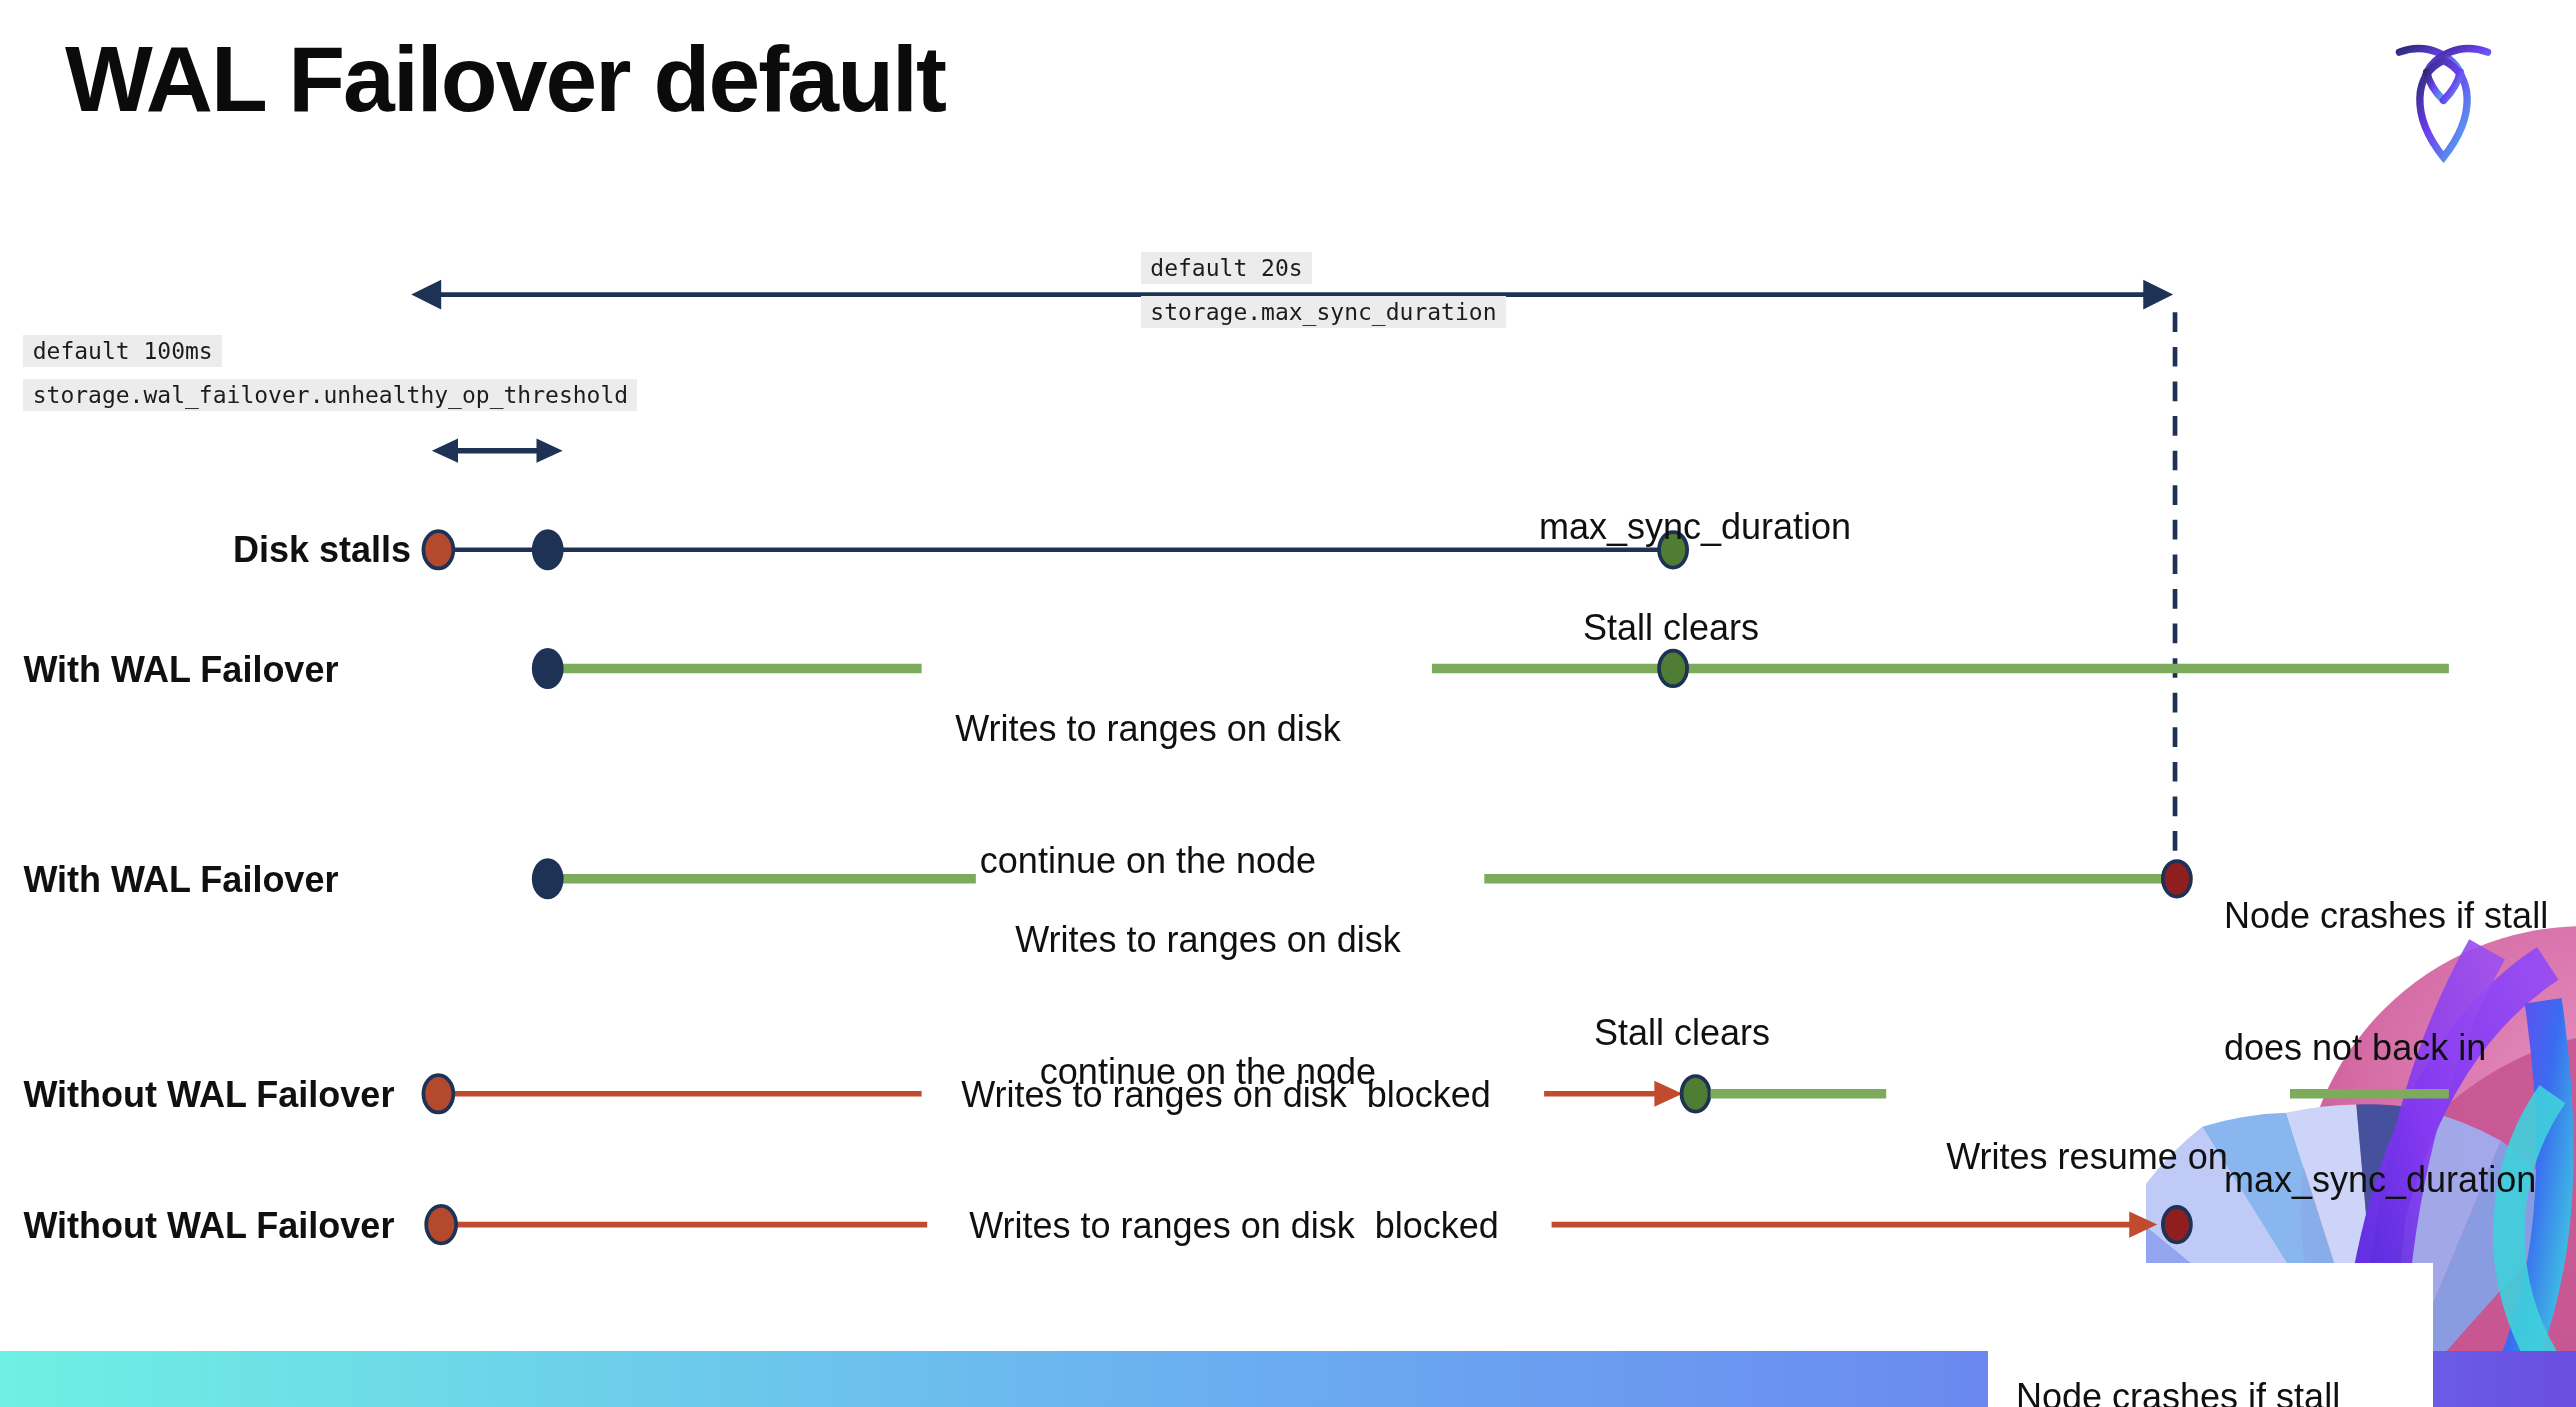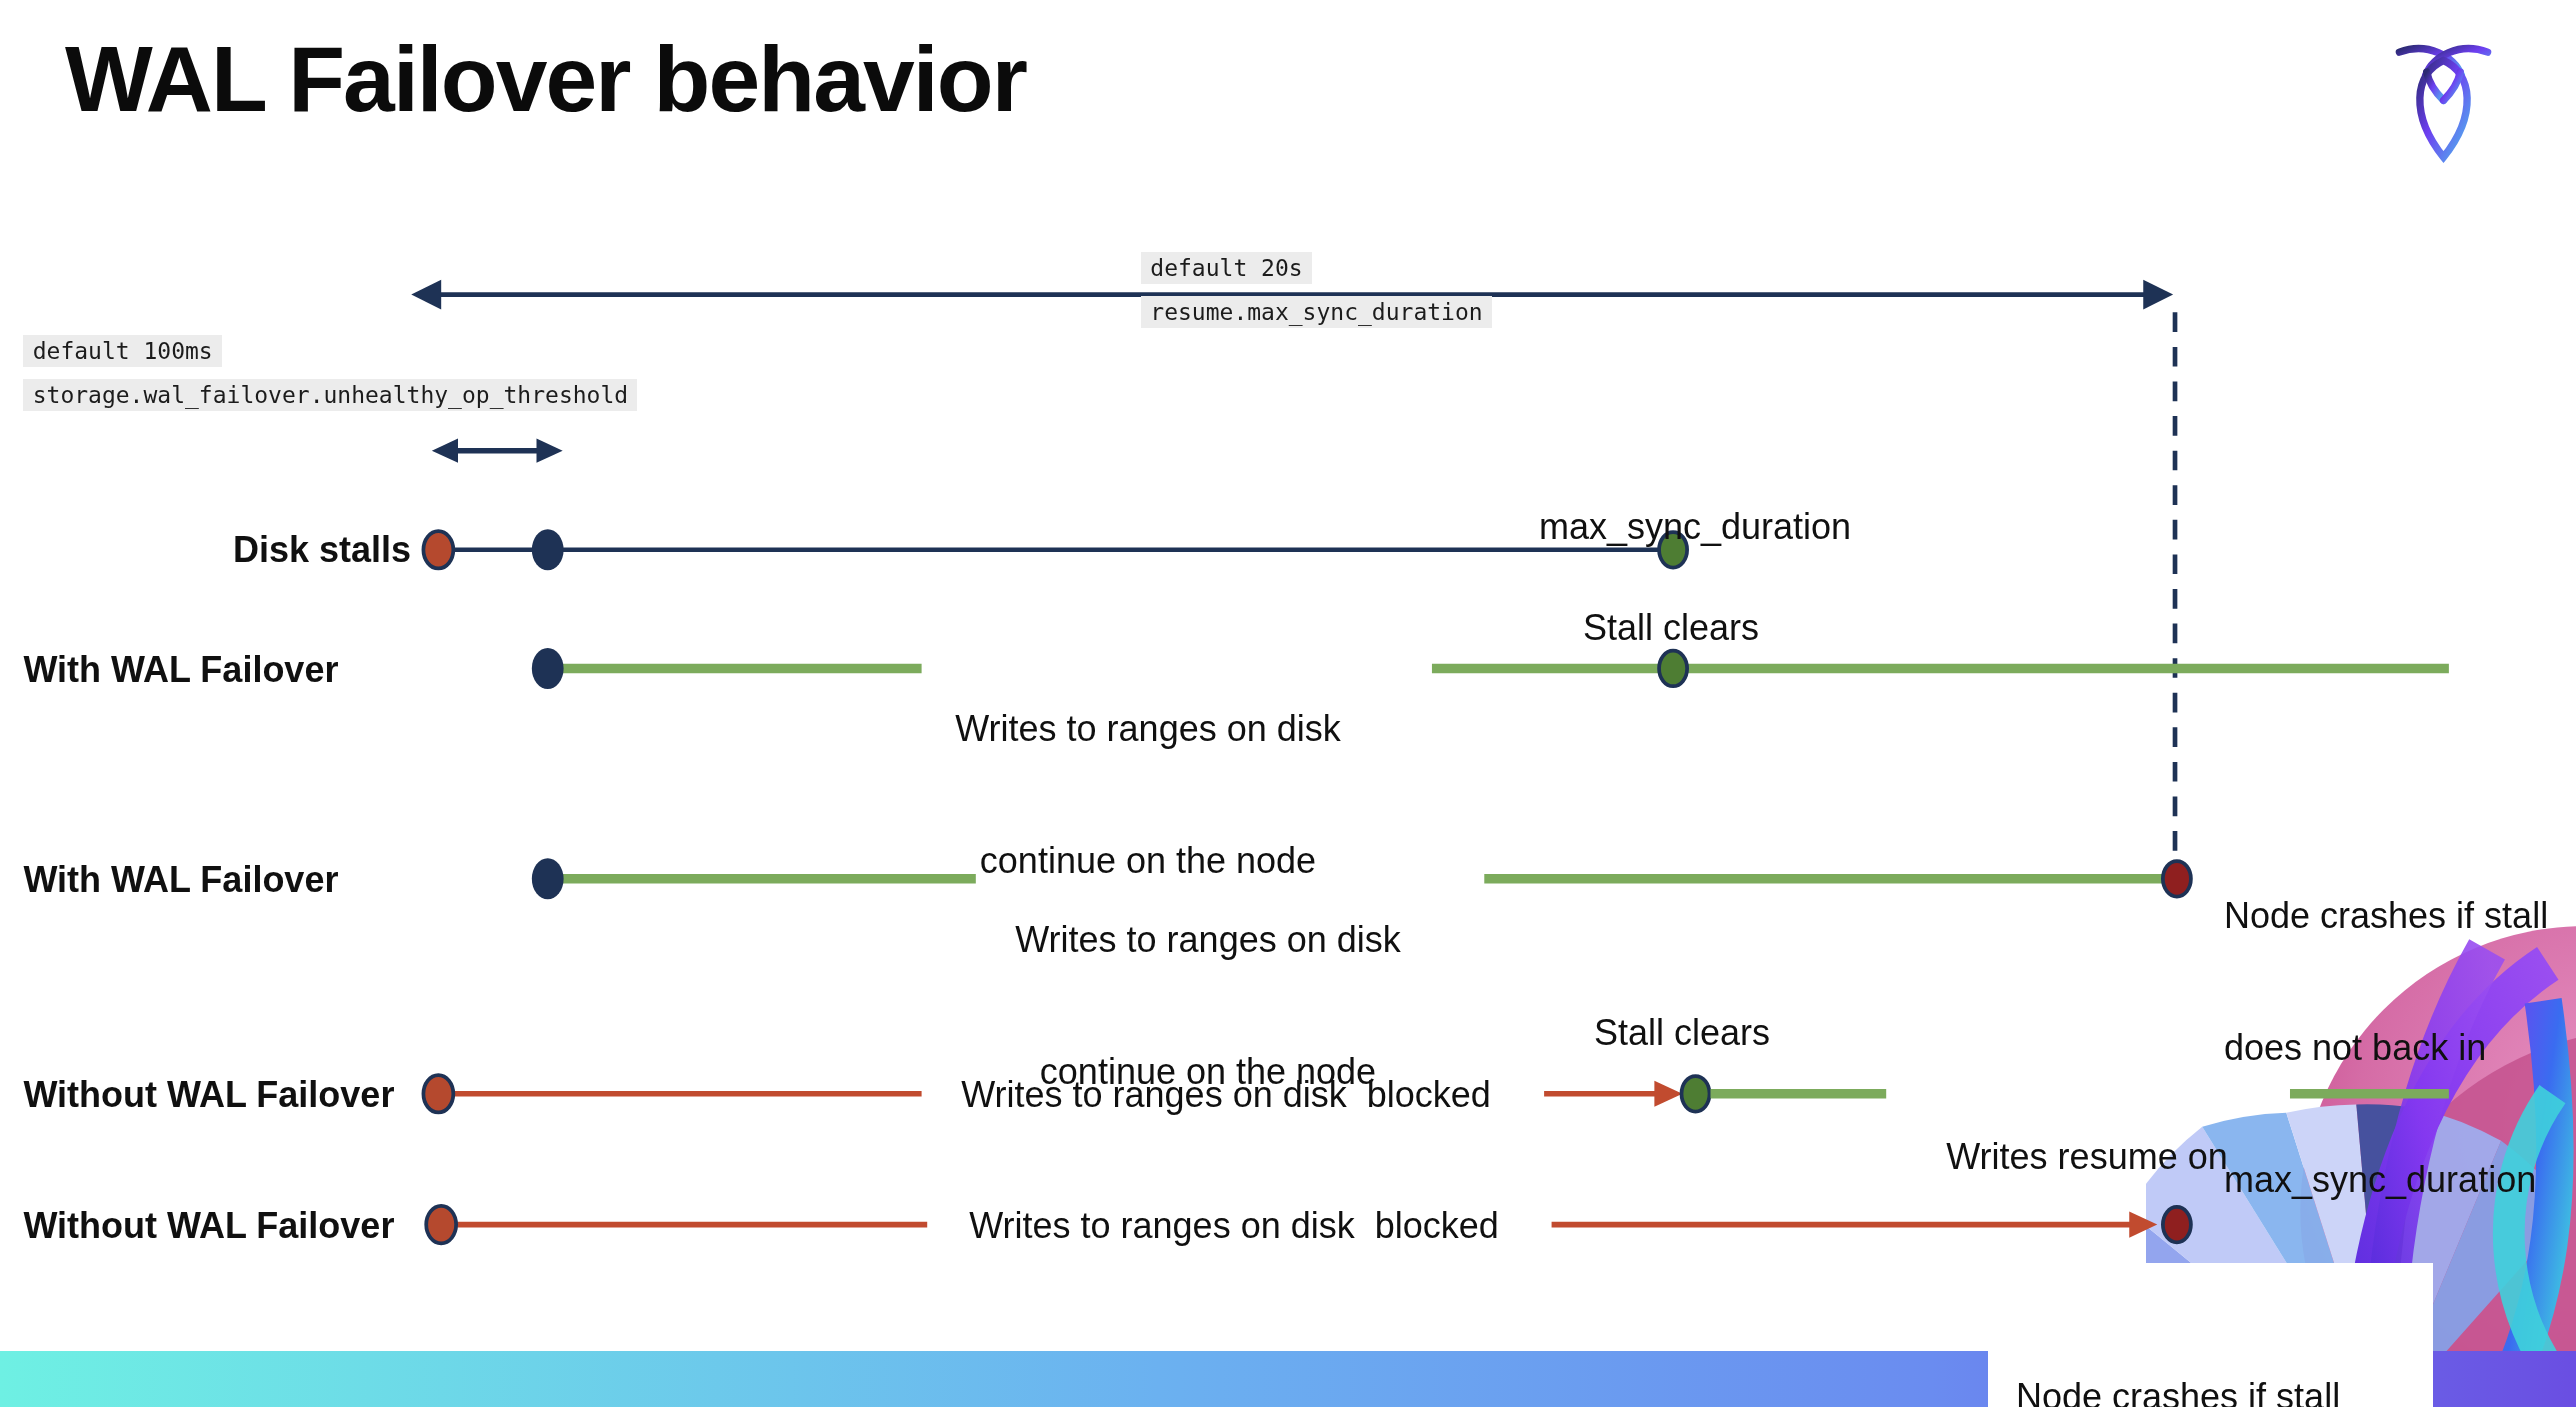--- a/index.html
+++ b/index.html
@@ -64,21 +64,21 @@
     </g>
 
     <path d="M225,545 C235,320 300,140 430,55" stroke="url(#bug1)" stroke-width="42" fill="none"></path>
     <path d="M255,555 C250,380 280,190 365,40" stroke="url(#bug1)" stroke-width="44" fill="none" opacity="0.9"></path>
     <path d="M370,545 C430,430 455,300 425,95" stroke="url(#bug2)" stroke-width="40" fill="none"></path>
     <path d="M455,520 C375,430 365,295 435,195" stroke="#3fd0dc" stroke-width="34" fill="none" opacity="0.9"></path>
   </svg>
 
   <div class="abs bottom-bar"></div>
 
-  <div class="abs title" style="left:65px;top:26px;">WAL Failover behavior</div>
+  <div class="abs title" style="left:65px;top:26px;">WAL Failover default</div>
 
   <svg class="abs" style="left:2391px;top:39px;" width="105" height="127" viewBox="0 0 100 120">
     <defs>
       <linearGradient id="lg" x1="0" y1="0" x2="1" y2="1">
         <stop offset="0%" stop-color="#2b2a72"></stop>
           <stop offset="45%" stop-color="#6d3ef0"></stop>
           <stop offset="100%" stop-color="#4fb9ee"></stop>
       </linearGradient>
     </defs>
     <g stroke="url(#lg)" stroke-width="7" fill="none" stroke-linecap="round">
@@ -141,21 +141,21 @@
     <g>
       <line class="red-line" x1="487" y1="1310" x2="992" y2="1310" stroke-width="6"></line>
       <line class="red-line" x1="1660" y1="1310" x2="2280" y2="1310" stroke-width="6"></line>
       <polygon class="red-fill" points="2308,1310 2278,1296 2278,1324"></polygon>
       <ellipse class="dot-red" cx="472" cy="1310" rx="16" ry="20"></ellipse>
       <ellipse class="dot-crash" cx="2329" cy="1310" rx="15" ry="19"></ellipse>
     </g>
   </svg>
 
   <div class="abs code" style="left:1141px;top:252px;">default 20s</div>
-  <div class="abs code" style="left:1141px;top:296px;">resume.max_sync_duration</div>
+  <div class="abs code" style="left:1141px;top:296px;">storage.max_sync_duration</div>
   <div class="abs code" style="left:23.4px;top:335px;">default 100ms</div>
   <div class="abs code" style="left:23.4px;top:379px;">storage.wal_failover.unhealthy_op_threshold</div>
 
   <div class="abs rowlabel" style="left:159px;top:529px;width:252px;text-align:right;">Disk stalls</div>
   <div class="abs note cx" style="left:1695px;top:409px;">
     <div>max_sync_duration</div>
   </div>
 
   <div class="abs rowlabel" style="left:23.4px;top:649px;">With WAL Failover</div>
   <div class="abs small-note cx" style="left:1148px;top:619px;">

